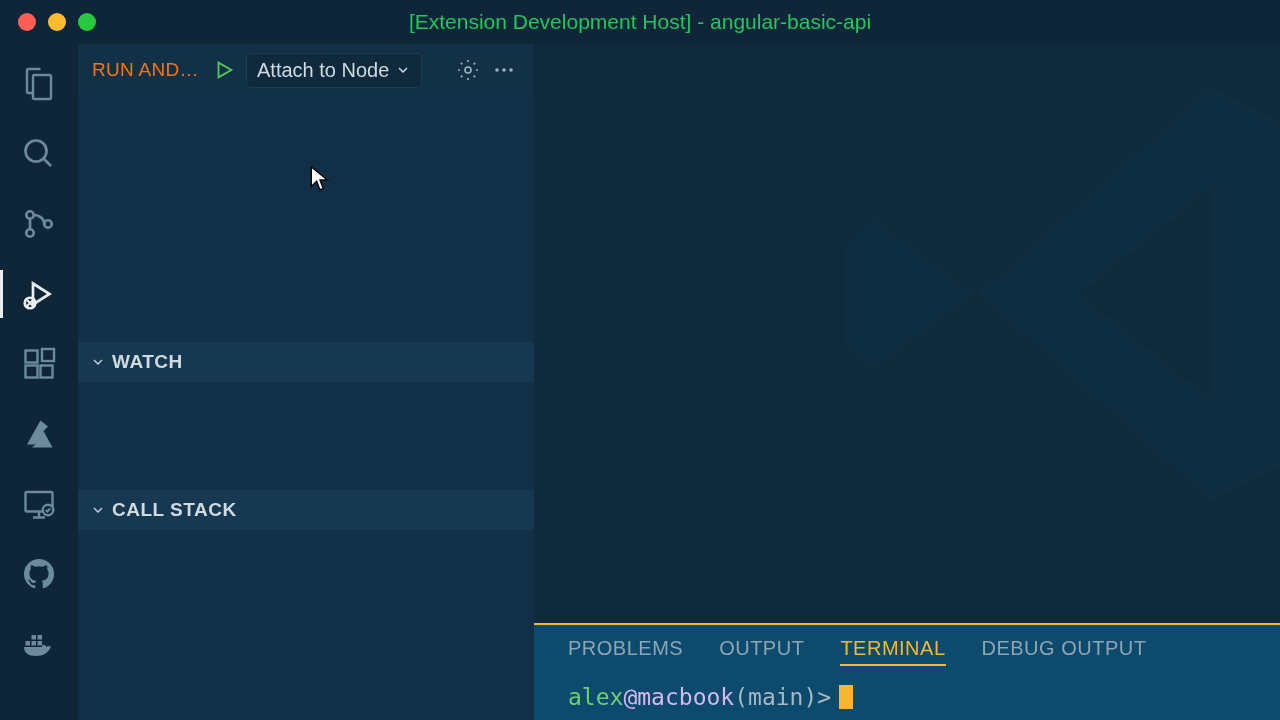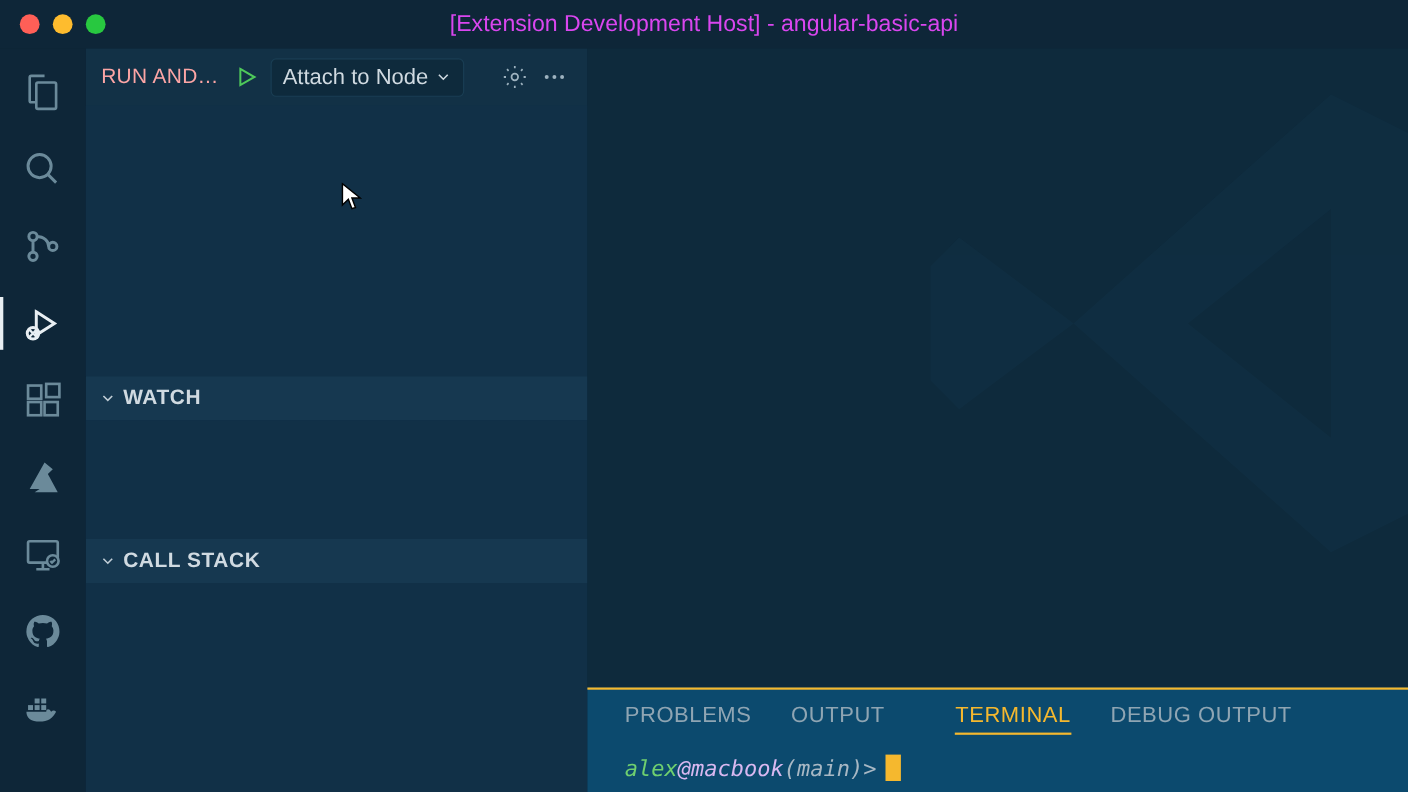--- a/index.html
+++ b/index.html
@@ -28,21 +28,21 @@
   width: 18px; height: 18px; border-radius: 50%;
 }
 .tl-red { background: #ff5f57; }
 .tl-yellow { background: #febc2e; }
 .tl-green { background: #28c840; }
 .title-text {
   position: absolute;
   left: 50%;
   transform: translateX(-50%);
   font-size: 21px;
-  color: #d946ef;
+  color: #22c55e;
   font-weight: 400;
   text-align: right;
 }
 .main {
   display: flex;
   height: calc(720px - 44px);
 }
 .activity-bar {
   width: 78px;
   background: #0e2638;
@@ -77,21 +77,21 @@
 }
 .sidebar-header {
   height: 52px;
   display: flex;
   align-items: center;
   padding: 0 14px;
   gap: 8px;
 }
 .sidebar-title {
   font-size: 19px;
-  color: #fca5a5;
+  color: #f97316;
   font-weight: 400;
   letter-spacing: 0.3px;
   white-space: nowrap;
   overflow: hidden;
   text-overflow: ellipsis;
   width: 110px;
 }
 .start-btn {
   width: 28px; height: 28px;
   display: flex; align-items: center; justify-content: center;
@@ -186,29 +186,27 @@
 }
 .panel-tab {
   font-size: 20px;
   color: #8fa5b3;
   letter-spacing: 0.5px;
   padding-bottom: 4px;
 }
 .panel-tab.active {
   color: #f5b82e;
   border-bottom: 2px solid #f5b82e;
-  margin-left: 28px;
 }
 .terminal-content {
   padding: 10px 34px;
   font-family: "SF Mono", Menlo, Monaco, monospace;
-  font-size: 20px;
-  display: flex;
-  align-items: center;
-  font-style: italic;
+  font-size: 23px;
+  display: flex;
+  align-items: center;
 }
 .term-user { color: #6fcf6f; }
 .term-host { color: #d8b8f0; }
 .term-path { color: #a8b8c4; }
 .term-branch { color: #a8b8c4; }
 .term-prompt { color: #a8b8c4; }
 .term-cursor {
   display: inline-block;
   width: 14px; height: 24px;
   background: #f5b82e;

